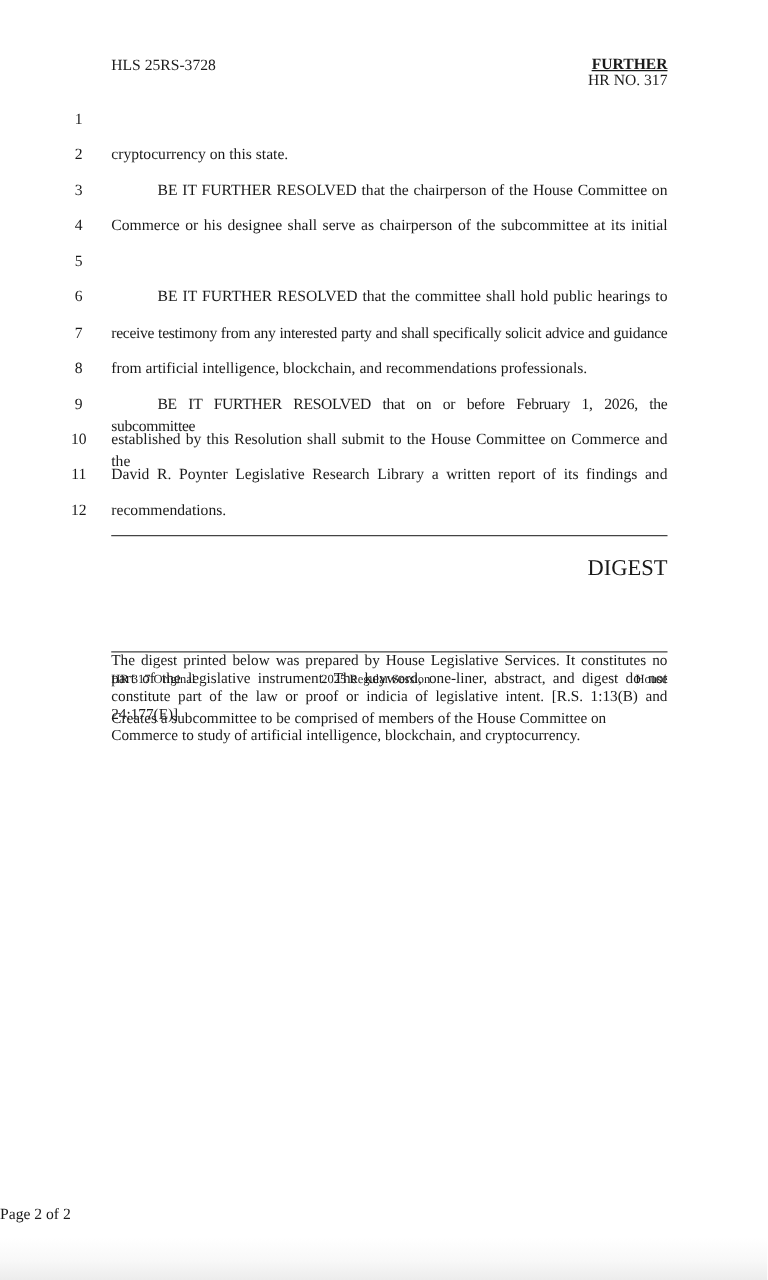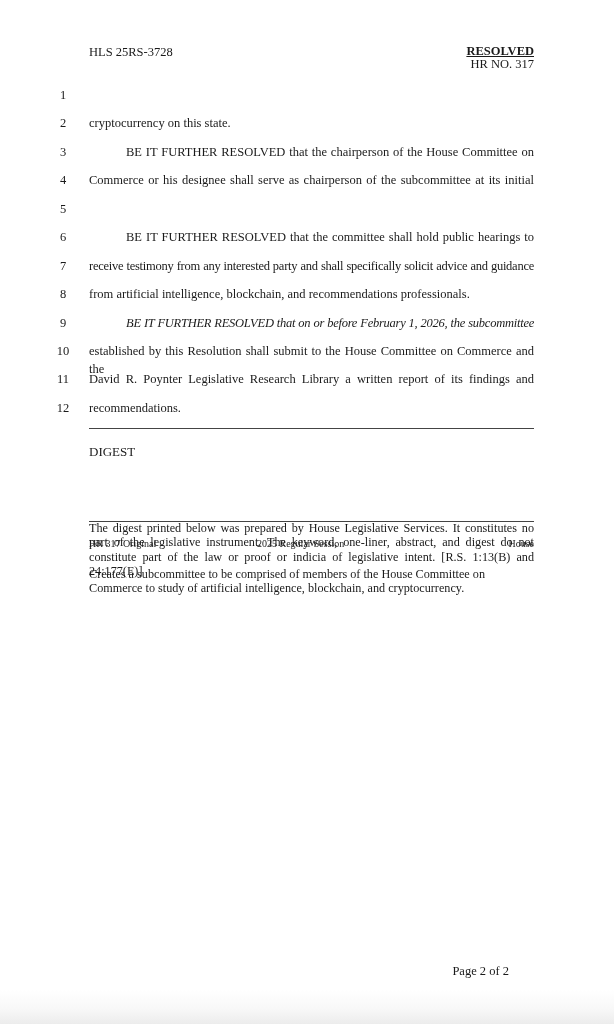--- a/index.html
+++ b/index.html
@@ -72,22 +72,22 @@
       position: absolute;
       left: 89px;
       width: 445px;
       height: 0;
       border-top: 1.2px solid #444;
     }
     .digest-title {
       position: absolute;
       left: 89px; width: 445px;
       top: 444px;
-      text-align: left;
-      font-size: 13px;
+      text-align: right;
+      font-size: 18px;
     }
     .digest-note {
       position: absolute;
       left: 89px; width: 445px;
       top: 473px;
       font-size: 12.2px;
       line-height: 14.4px;
       text-align: justify;
       margin-top: 48px;
     }
@@ -106,31 +106,31 @@
       position: absolute;
       left: 89px; width: 445px;
       top: 567px;
       font-size: 12.2px;
       line-height: 14.4px;
     }
     .footer {
       position: absolute;
       left: 0; width: 509px;
       top: 964px;
-      text-align: right;
+      text-align: left;
       font-size: 12.5px;
     }
   </style>
 </head>
 <body>
 
 <div>
   <div class="hdr-left">HLS 25RS-3728</div>
   <div class="hdr-right">
-    <span class="orig">RESOLVED</span>
+    <span class="orig">FURTHER</span>
     <span class="hrno">HR NO. 317</span>
   </div>
 
   <div class="body-lines" id="body-lines">
       <div class="line">
         <span class="num">1</span>
       </div>
       <div class="line">
         <span class="num">2</span>
         <span class="txt">cryptocurrency on this state.</span>
@@ -153,21 +153,21 @@
       <div class="line">
         <span class="num">7</span>
         <span class="txt justify" style="letter-spacing: -0.25px;">receive testimony from any interested party and shall specifically solicit advice and guidance</span>
       </div>
       <div class="line">
         <span class="num">8</span>
         <span class="txt">from artificial intelligence, blockchain, and recommendations professionals.</span>
       </div>
       <div class="line">
         <span class="num">9</span>
-        <span class="txt justify indent" style="letter-spacing: -0.25px; font-style: italic;">BE IT FURTHER RESOLVED that on or before February 1, 2026, the subcommittee</span>
+        <span class="txt justify indent" style="letter-spacing: -0.25px;">BE IT FURTHER RESOLVED that on or before February 1, 2026, the subcommittee</span>
       </div>
       <div class="line">
         <span class="num">10</span>
         <span class="txt justify">established by this Resolution shall submit to the House Committee on Commerce and the</span>
       </div>
       <div class="line">
         <span class="num">11</span>
         <span class="txt justify">David R. Poynter Legislative Research Library a written report of its findings and</span>
       </div>
       <div class="line">

